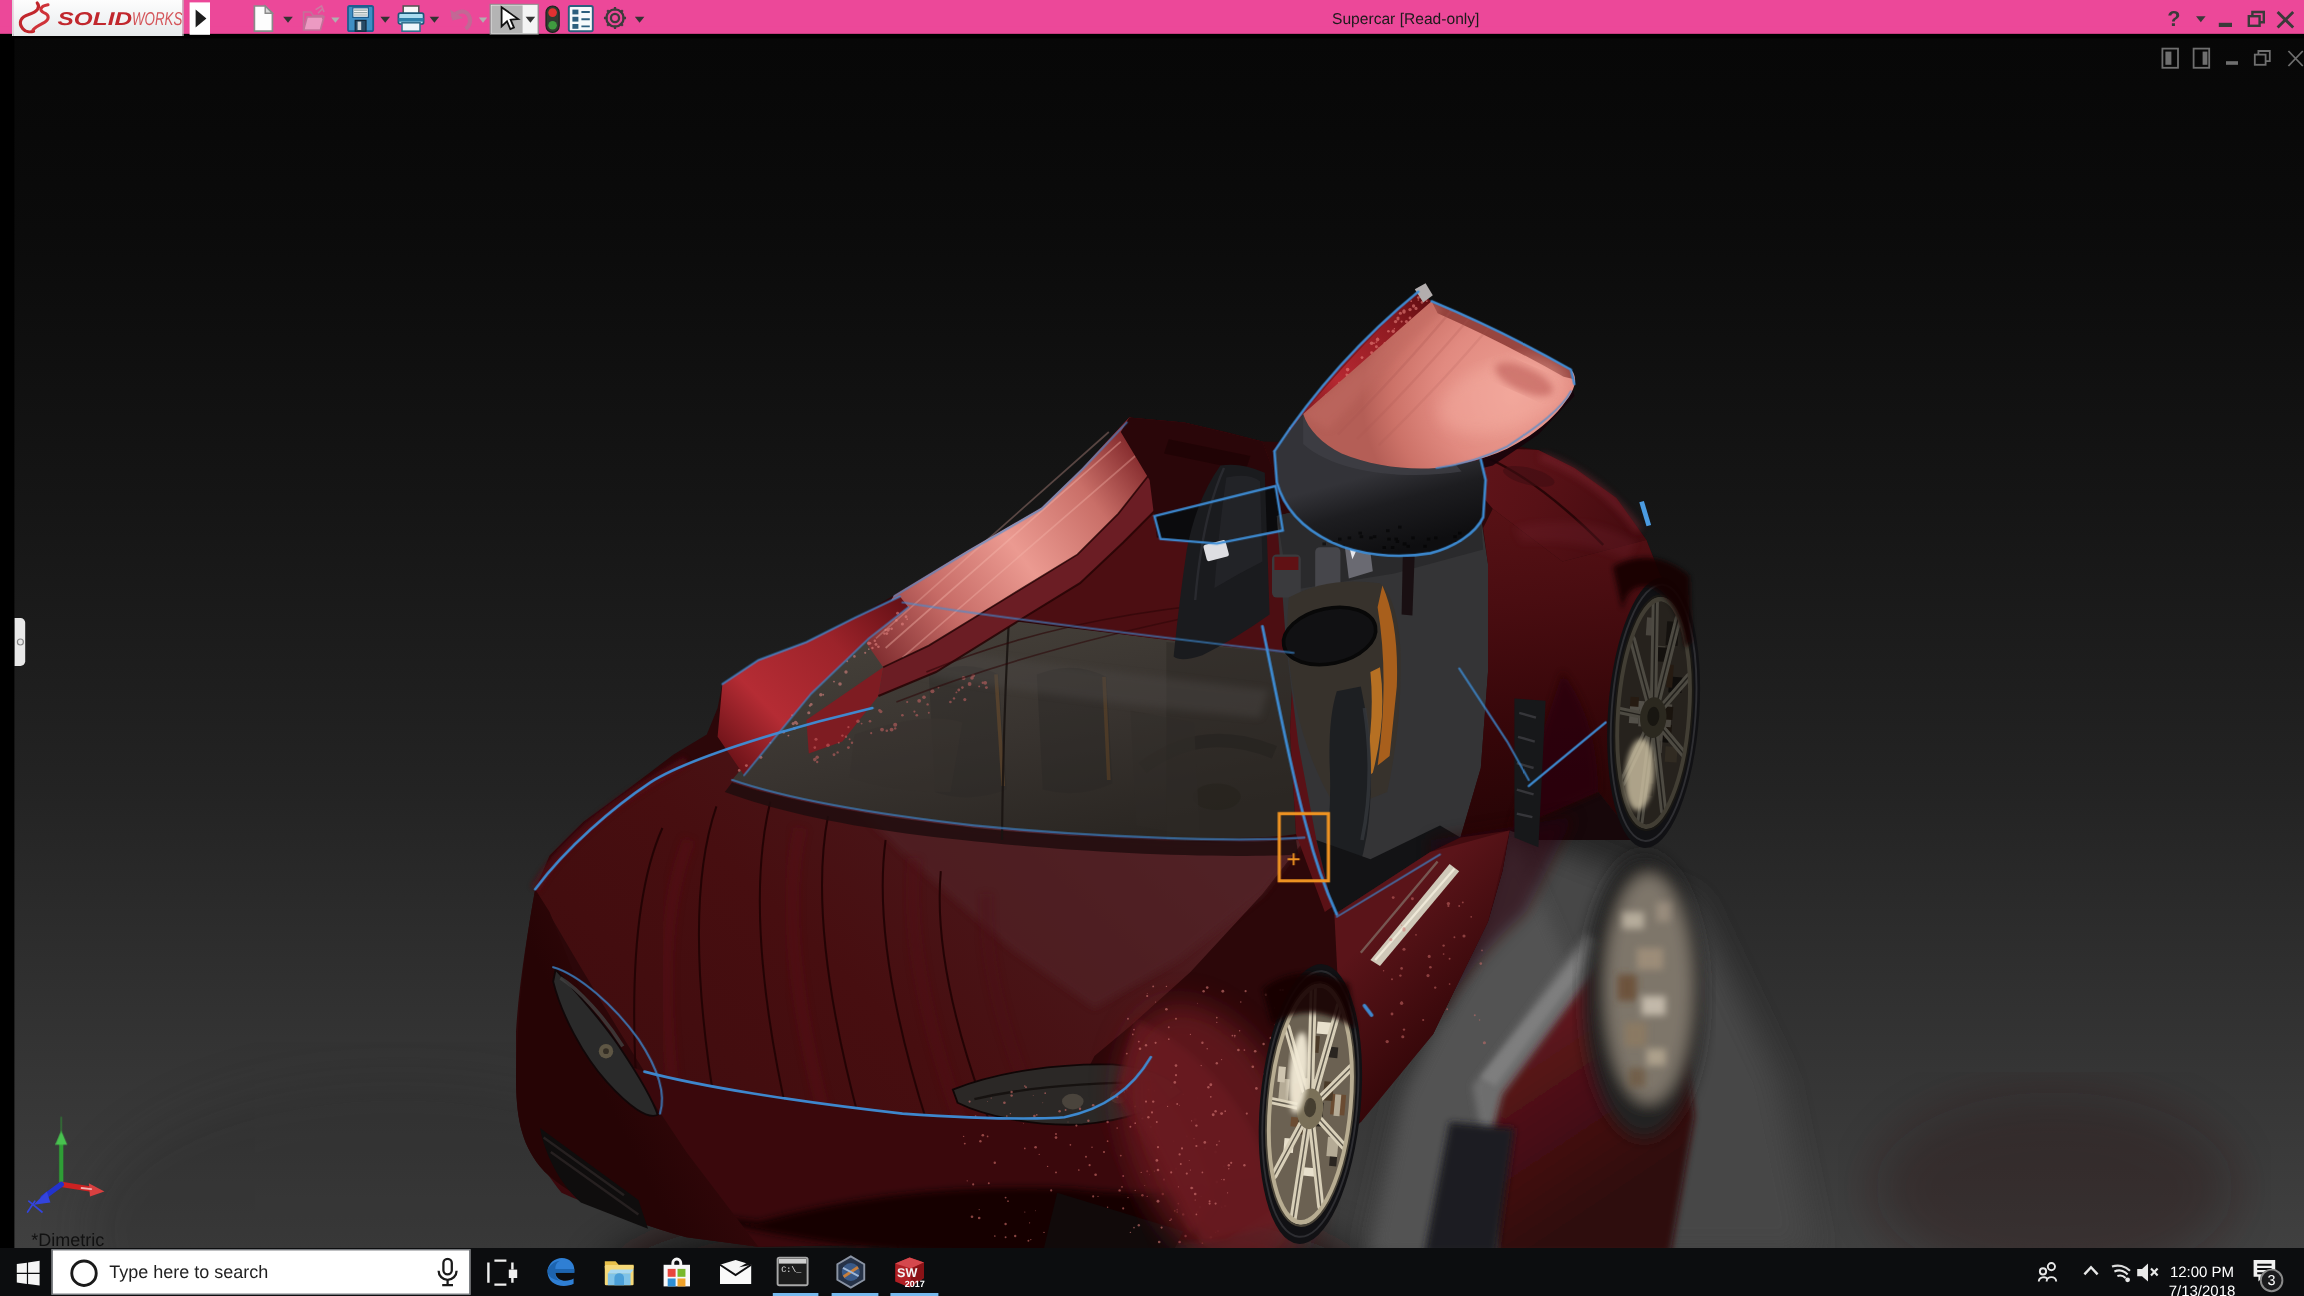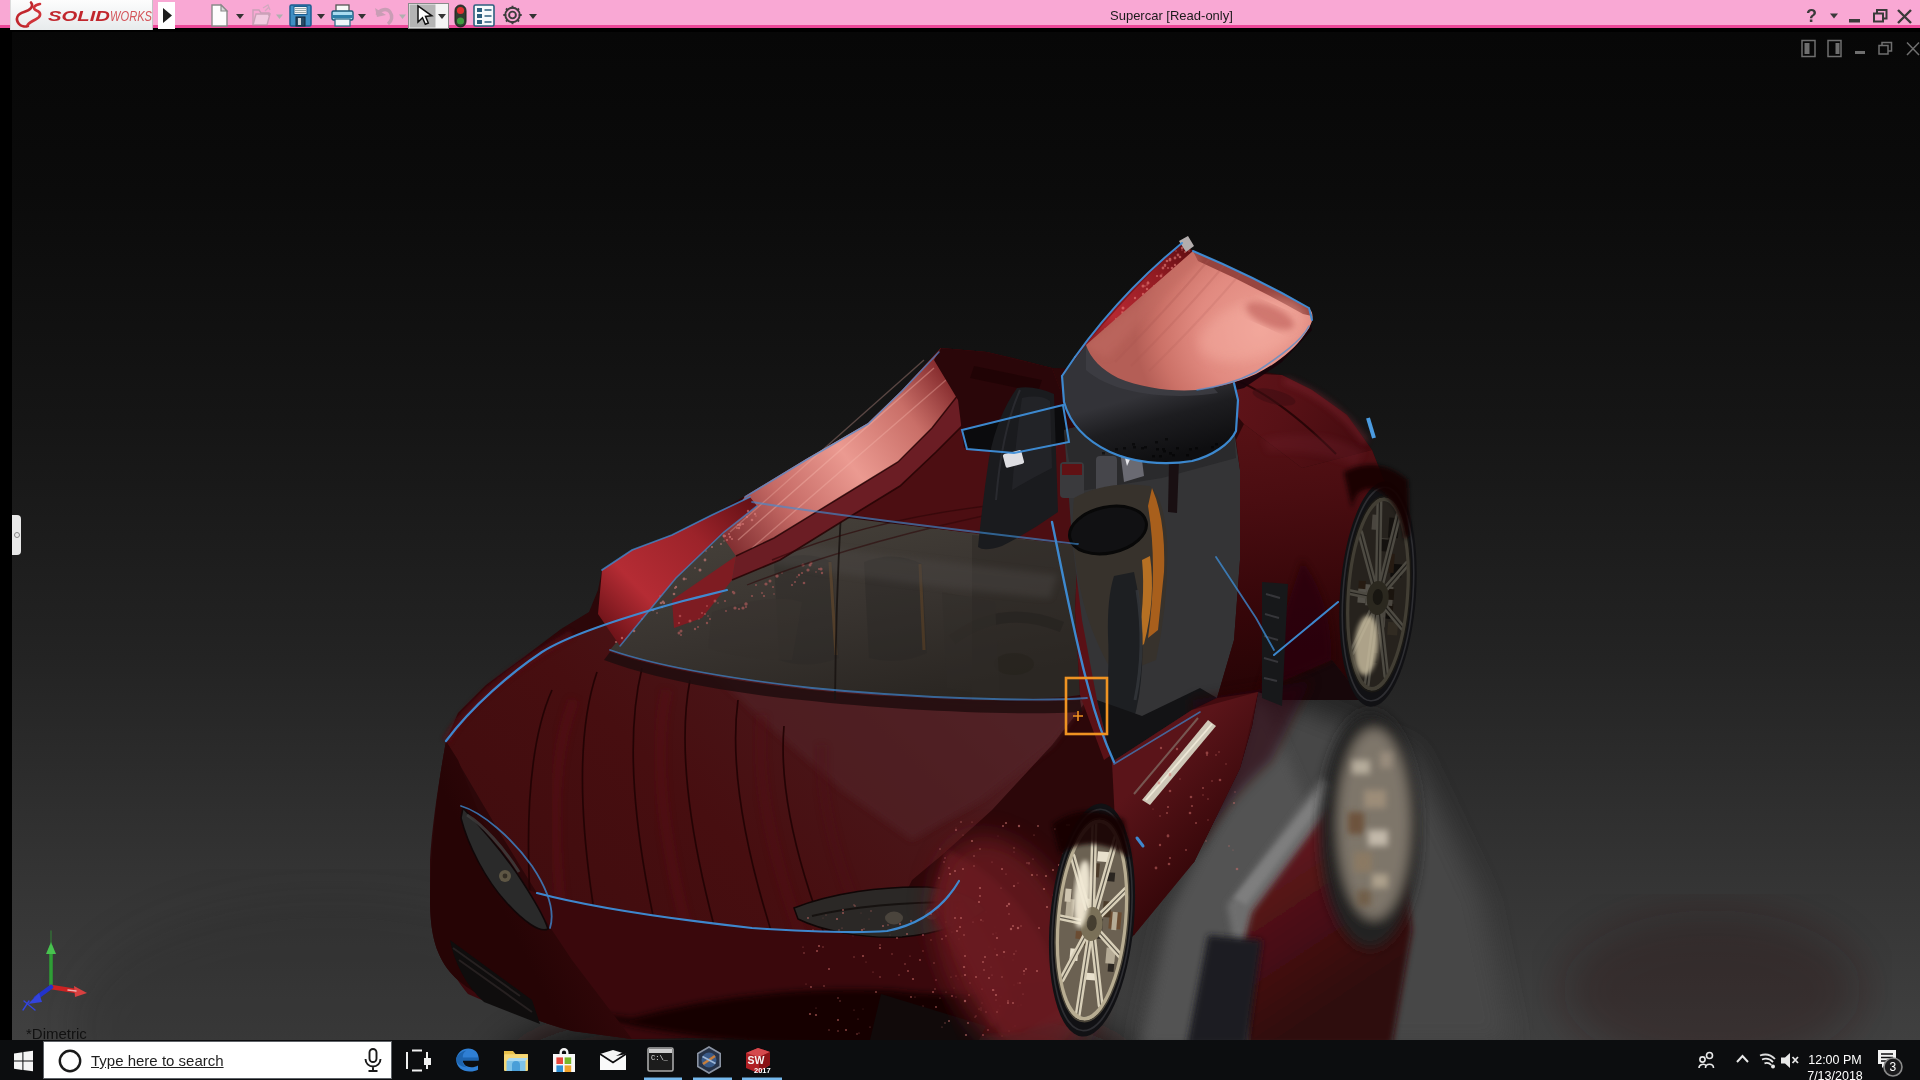--- a/index.html
+++ b/index.html
@@ -1,27 +1,27 @@
 <!DOCTYPE html>
 <html><head>
 <meta charset="utf-8">
 <style>
 * { margin:0; padding:0; box-sizing:border-box; }
 html,body { width:1920px; height:1080px; overflow:hidden; background:#000; font-family:"Liberation Sans", sans-serif; }
-#titlebar { position:absolute; left:0; top:0; width:1920px; height:28px; background:#f9a8d4; border-bottom:3px solid #ec4899; }
+#titlebar { position:absolute; left:0; top:0; width:1920px; height:28px; background:#ec4899; border-bottom:6px solid #ec4899; }
 #logobtn { position:absolute; left:10px; top:0px; width:143px; height:30px; background:linear-gradient(#fdfdfd,#e7ebec); border-left:1px solid #dcdcdc; border-right:1px solid #c4c4c4; }
 #playbtn { position:absolute; left:158px; top:2px; width:17px; height:27px; background:#fff; }
 #title-text { position:absolute; left:1110px; top:8px; font-size:13px; color:#1b1b1b; }
 #viewport { position:absolute; left:12px; top:32px; width:1920px; height:1008px; background:linear-gradient(#070707, #0b0b0b 16%, #151515 38%, #232323 62%, #343434 84%, #404040 100%); overflow:hidden; }
 #side-tab { position:absolute; left:0; top:483px; width:9px; height:40px; background:#e8e8e8; border-radius:0 4px 4px 0; }
 #side-tab:after { content:""; position:absolute; left:2px; top:17px; width:4px; height:4px; border:1px solid #888; border-radius:50%; }
 #dimetric { position:absolute; left:14px; top:993px; font-size:15px; color:#111111; }
 #taskbar { position:absolute; left:0; top:1040px; width:1920px; height:40px; background:#0c0d0f; }
 #searchbox { position:absolute; left:43px; top:1px; width:349px; height:38px; background:#ffffff; border:1px solid #5f6368; }
-#searchbox span { position:absolute; left:47px; top:10px; font-size:15px; color:#1f1f1f;text-decoration:underline; }
+#searchbox span { position:absolute; left:47px; top:10px; font-size:15px; color:#1f1f1f; }
 #clock { position:absolute; left:1806px; top:12px; width:58px; color:#fff; font-size:12.5px; text-align:center; line-height:16px; }
 </style>
 </head>
 <body>
 <div id="titlebar">
   <div id="logobtn">
     <svg width="143" height="30" viewBox="0 0 143 30">
       <g fill="none" stroke-linecap="round">
         <path d="M20 2.5 C23 6 20 10 13 12 C6 14 4 19 8 24 C10 26.5 14 27 17 26" stroke="#c1272d" stroke-width="2.6"></path>
         <path d="M29 4 C23 5 21 8.5 25.5 10.5 C30.5 12.5 30.5 16.5 24.5 19.5 C20.5 21.5 18 23 16.5 25" stroke="#cf3339" stroke-width="2.6"></path>

